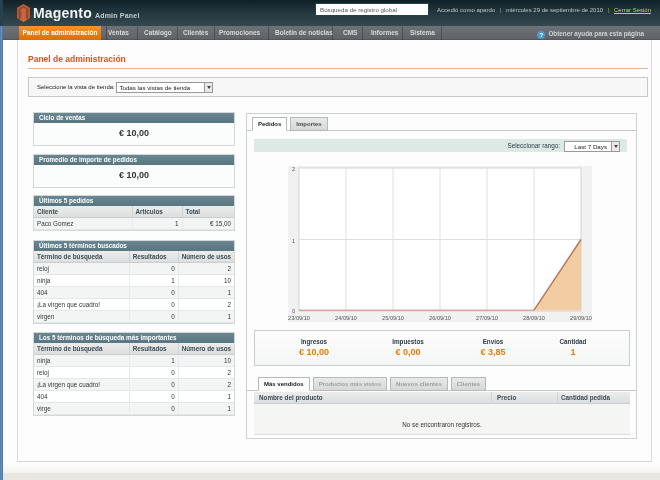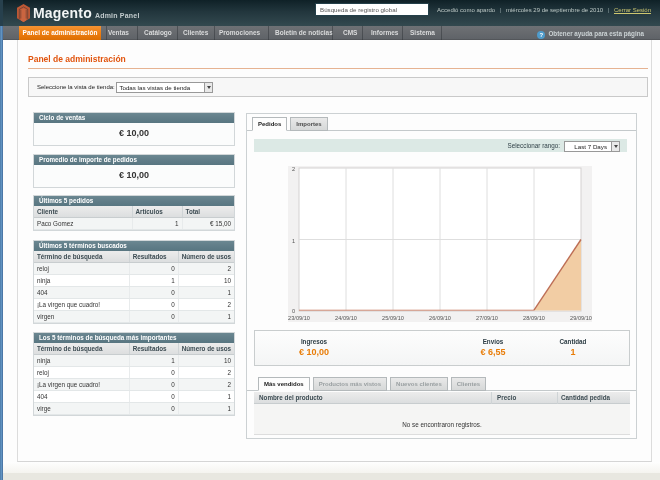--- a/index.html
+++ b/index.html
@@ -297,23 +297,27 @@
     <text x="327" y="160" text-anchor="middle">29/09/10</text>
   </g>
 </svg>
 </div>
 
 <div class="abs" id="stats">
   <div class="c" style="left:-1px;">
       <div class="k">Ingresos</div>
       <div class="v">€ 10,00</div>
     </div>
+  <div class="c" style="left:93px;">
+      <div class="k">Impuestos</div>
+      <div class="v">€ 0,00</div>
+    </div>
   <div class="c" style="left:178px;">
       <div class="k">Envíos</div>
-      <div class="v">€ 6,55</div>
+      <div class="v">€ 3,85</div>
     </div>
   <div class="c" style="left:258px;">
       <div class="k">Cantidad</div>
       <div class="v">1</div>
     </div>
 </div>
 
 <div class="abs" style="left:247px; top:390px; width:389px; height:1px; background:#c4c9cb;"></div>
 <div class="abs tabrow13" style="left:258px; top:377px;">
   <span class="tb on">Más vendidos</span><span class="tb dis">Productos más vistos</span><span class="tb dis">Nuevos clientes</span><span class="tb dis">Clientes</span>

